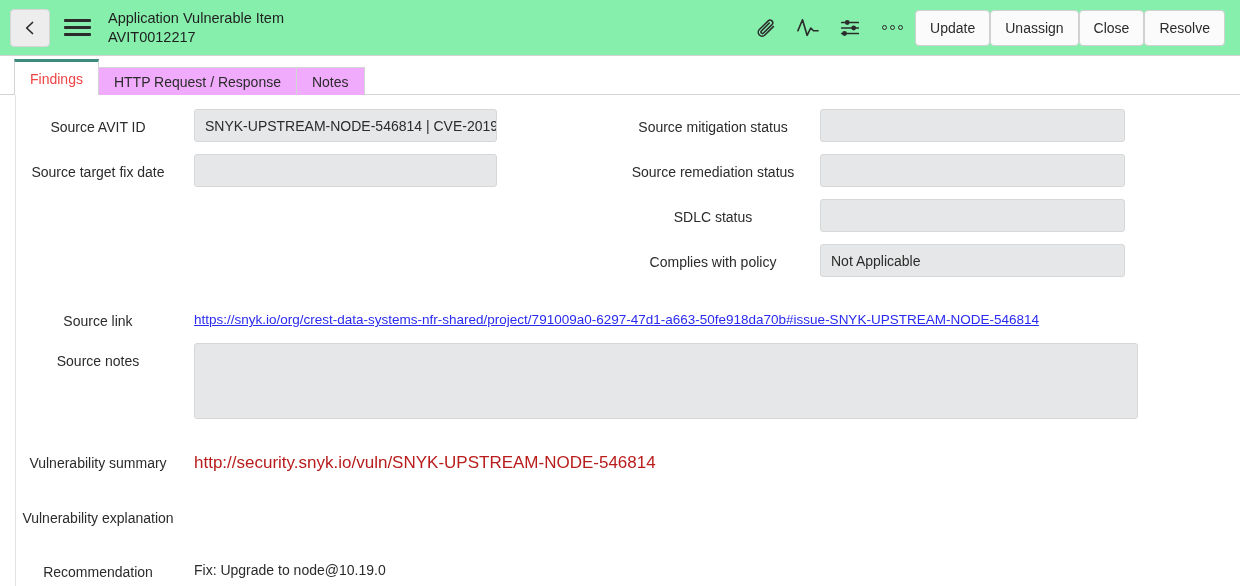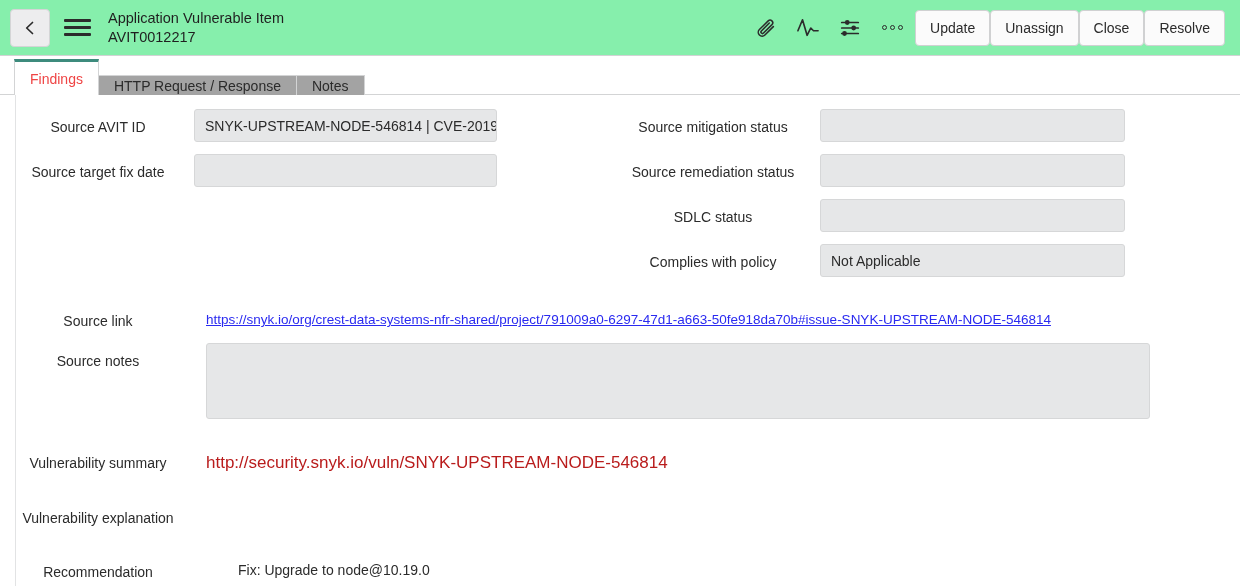--- a/index.html
+++ b/index.html
@@ -115,27 +115,27 @@
   }
   .tabs {
     display: flex;
     align-items: flex-end;
     padding-left: 14px;
     height: 39px;
     position: relative;
     z-index: 2;
   }
   .tab {
-    height: 20px;
+    height: 28px;
     padding: 0 15px;
     display: flex;
     align-items: center;
     font-size: 14px;
     color: #2b2b2b;
-    background: #a3a3a3;
+    background: #f0abfc;
     border: 1px solid #d3d4d5;
     border-bottom: none;
     border-left: none;
     cursor: pointer;
     position: relative;
   }
   .tab:first-child { border-left: 1px solid #d3d4d5; }
   .tab.active {
     background: #ffffff;
     border-top: 3px solid #3d8b7d;
@@ -206,21 +206,20 @@
   }
   .col.left .fval { width: 303px; }
   .col.right .fval { width: 305px; }
 
   
   .wide-row {
     display: flex;
     align-items: flex-start;
     padding-left: 16px;
     margin-bottom: 12px;
-    gap: 12px;
   }
   .wide-row .flabel { width: 178px; padding-right: 14px; }
   .link-blue {
     color: #2a2af0;
     text-decoration: underline;
     font-size: 13.5px;
     padding-top: 9px;
     cursor: pointer;
     word-break: break-all;
   }
@@ -228,21 +227,20 @@
     color: #b91c1c;
     font-size: 17px;
     padding-top: 8px;
     cursor: pointer;
     word-break: break-all;
   }
   .plain-val {
     font-size: 14px;
     color: #2b2b2b;
     padding-top: 8px;
-    margin-left: 32px;
   }
   .textarea-box {
     width: 944px;
     height: 76px;
     background: #e6e7e8;
     border: 1px solid #d6d7d8;
     border-radius: 3px;
     flex: 0 0 auto;
   }
   .spacer-row { height: 14px; }

